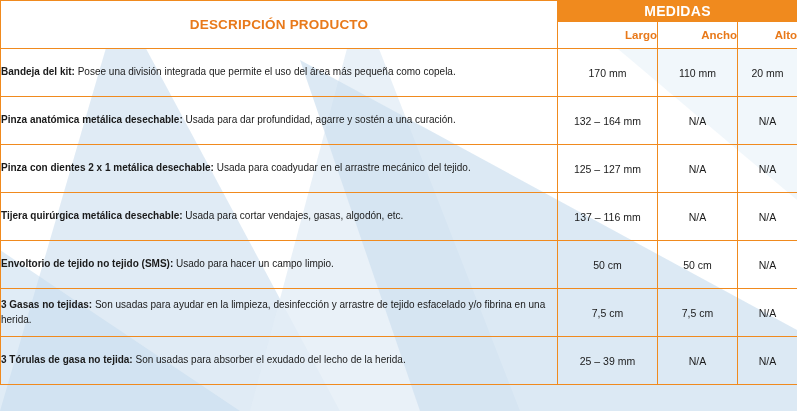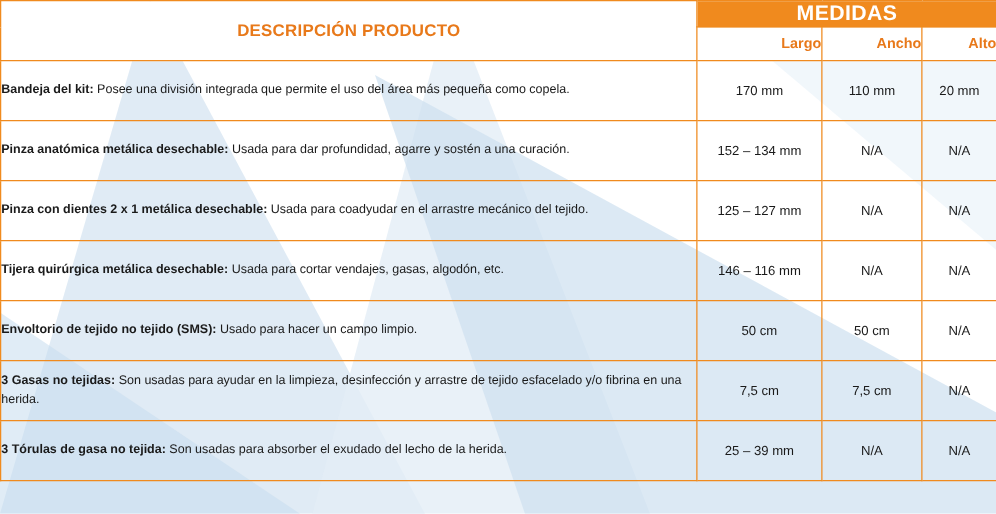--- a/index.html
+++ b/index.html
@@ -44,21 +44,21 @@
     font-size: 13.5px;
     font-weight: bold;
     text-align: center;
     letter-spacing: 0.2px;
     height: 47px;
     margin-left: 29px;
   }
   .th-med-top {
     background: #f08a1e;
     color: #ffffff;
-    font-size: 17px;
+    font-size: 14px;
     font-weight: bold;
     text-align: center;
     letter-spacing: 0.3px;
     height: 20px;
   }
   .th-med-sub {
     background: #ffffff;
     color: #e8791a;
     font-size: 11.5px;
     font-weight: bold;
@@ -117,33 +117,33 @@
   </thead>
   <tbody>
     <tr class="row-h">
       <td class="desc-cell"><b>Bandeja del kit:</b><span> Posee una división integrada que permite el uso del área más pequeña como copela.</span></td>
       <td class="meas-cell">170 mm</td>
       <td class="meas-cell">110 mm</td>
       <td class="meas-cell">20 mm</td>
     </tr>
     <tr class="row-h">
       <td class="desc-cell"><b>Pinza anatómica metálica desechable:</b><span> Usada para dar profundidad, agarre y sostén a una curación.</span></td>
-      <td class="meas-cell">152 – 134 mm</td>
+      <td class="meas-cell">132 – 164 mm</td>
       <td class="meas-cell">N/A</td>
       <td class="meas-cell">N/A</td>
     </tr>
     <tr class="row-h">
       <td class="desc-cell"><b>Pinza con dientes 2 x 1 metálica desechable:</b><span> Usada para coadyudar en el arrastre mecánico del tejido.</span></td>
       <td class="meas-cell">125 – 127 mm</td>
       <td class="meas-cell">N/A</td>
       <td class="meas-cell">N/A</td>
     </tr>
     <tr class="row-h">
       <td class="desc-cell"><b>Tijera quirúrgica metálica desechable:</b><span> Usada para cortar vendajes, gasas, algodón, etc.</span></td>
-      <td class="meas-cell">146 – 116 mm</td>
+      <td class="meas-cell">137 – 116 mm</td>
       <td class="meas-cell">N/A</td>
       <td class="meas-cell">N/A</td>
     </tr>
     <tr class="row-h">
       <td class="desc-cell"><b>Envoltorio de tejido no tejido (SMS):</b><span> Usado para hacer un campo limpio.</span></td>
       <td class="meas-cell">50 cm</td>
       <td class="meas-cell">50 cm</td>
       <td class="meas-cell">N/A</td>
     </tr>
     <tr class="row-h">

